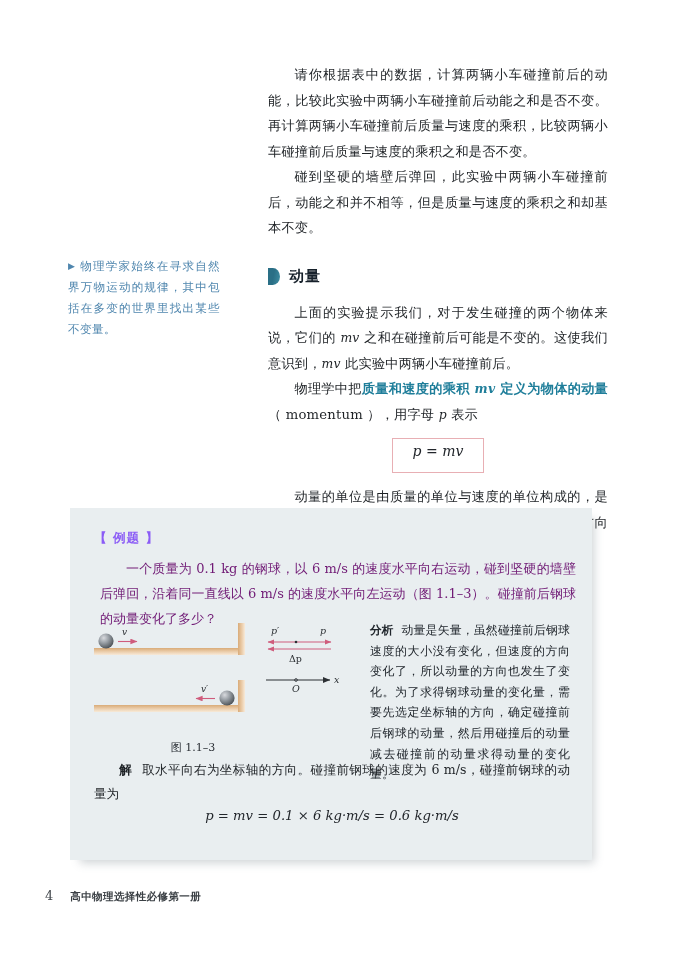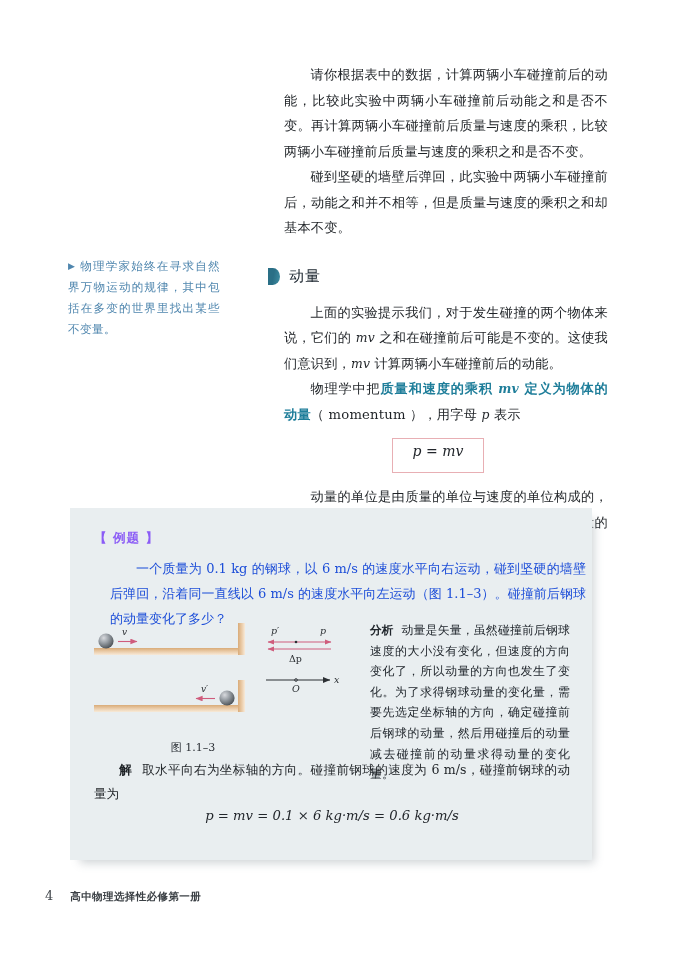--- a/index.html
+++ b/index.html
@@ -11,21 +11,21 @@
     position:relative;
     overflow:hidden;
   }
   .page{position:absolute;inset:0;}
 
   
   .maincol{
     position:absolute;left:268px;top:62px;width:340px;
   }
   p.body{
-    margin:0 0 0 16px;
+    margin:0 0 0 0;
     font-size:13.2px;
     line-height:25.5px;
     text-align:justify;
     text-justify:inter-ideograph;
     text-indent:2em;
     color:#1e2226;
     letter-spacing:.2px;
   }
   .mv{font-family:"DejaVu Serif","Liberation Serif",serif;font-style:italic;font-size:12.4px;}
   .teal-b{color:#1f7e9a;font-weight:bold;}
@@ -37,21 +37,21 @@
     margin:26px 0 14px 0;
   }
   .sec-marker{
     width:12px;height:17px;
     background:linear-gradient(100deg,#2a6f86 0%,#2a6f86 45%,#3f8ea3 100%);
     border-radius:0 60% 60% 0 / 0 50% 50% 0;
     flex:0 0 auto;
   }
   .sec-title{
     font-family:"DejaVu Sans","Liberation Sans",sans-serif;
-    font-weight:normal;font-size:15px;color:#16202a;letter-spacing:1px;
+    font-weight:bold;font-size:15px;color:#16202a;letter-spacing:1px;
   }
 
   
   .marginnote{
     position:absolute;left:68px;top:256px;width:152px;
     color:#4f86ae;
     font-size:11.6px;line-height:21px;
     font-family:"DejaVu Serif","Liberation Serif",serif;
     text-align:justify;
     letter-spacing:.4px;
@@ -77,23 +77,23 @@
     background:#e9eef0;
     box-shadow:6px 7px 9px -4px rgba(110,120,130,.33);
   }
   .ex-label{
     position:absolute;left:24px;top:22px;
     color:#8b5cf6;font-weight:bold;font-size:12.6px;
     font-family:"DejaVu Sans","Liberation Sans",sans-serif;
     letter-spacing:1px;
   }
   .ex-stem{
-    position:absolute;left:40px;top:48px;width:476px;
+    position:absolute;left:30px;top:48px;width:476px;
     font-size:13px;line-height:25px;text-indent:2em;text-align:justify;
-    color:#1d4ed8;
+    color:#701a75;
   }
   .ex-analysis{
     position:absolute;left:300px;top:112px;width:200px;
     font-size:11.9px;line-height:20.6px;text-align:justify;
     color:#20262c;
   }
   .ex-analysis .lead{font-weight:bold;margin-right:8px;font-family:"DejaVu Sans","Liberation Sans",sans-serif;font-size:11.6px;}
   .ex-solution{
     position:absolute;left:24px;top:250px;width:476px;
     font-size:12.6px;line-height:24px;text-align:justify;text-indent:2em;
@@ -137,21 +137,21 @@
   <div class="maincol">
 
     <p class="body">请你根据表中的数据，计算两辆小车碰撞前后的动能，比较此实验中两辆小车碰撞前后动能之和是否不变。再计算两辆小车碰撞前后质量与速度的乘积，比较两辆小车碰撞前后质量与速度的乘积之和是否不变。</p>
     <p class="body">碰到坚硬的墙壁后弹回，此实验中两辆小车碰撞前后，动能之和并不相等，但是质量与速度的乘积之和却基本不变。</p>
 
     <div class="sec-head">
       <span class="sec-marker"></span>
       <span class="sec-title">动量</span>
     </div>
 
-    <p class="body"><span>上面的实验提示我们，对于发生碰撞的两个物体来说，它们的 </span><span class="mv">mv</span><span> 之和在碰撞前后可能是不变的。这使我们意识到，</span><span class="mv">mv</span><span> 计算两辆小车碰撞前后的动能。</span></p>
+    <p class="body"><span>上面的实验提示我们，对于发生碰撞的两个物体来说，它们的 </span><span class="mv">mv</span><span> 之和在碰撞前后可能是不变的。这使我们意识到，</span><span class="mv">mv</span><span> 此实验中两辆小车碰撞前后。</span></p>
 
     <p class="body"><span>物理学中把</span><span class="teal-b">质量和速度的乘积 </span><span class="mv teal-b">mv</span><span class="teal-b"> 定义为物体的动量</span><span>（ momentum ），用字母 </span><span class="mv">p</span><span> 表示</span></p>
 
     <div class="formula-wrap">
       <div class="formula-box">
         <span class="ital">p = mv</span>
       </div>
     </div>
 
     <p class="body"><span>动量的单位是由质量的单位与速度的单位构成的，是</span><span class="teal-b">千克米每秒</span><span>，符号是 </span><span class="teal">kg·m/s</span><span>。动量是矢量，动量的方向与速度的方向相同。</span></p>

